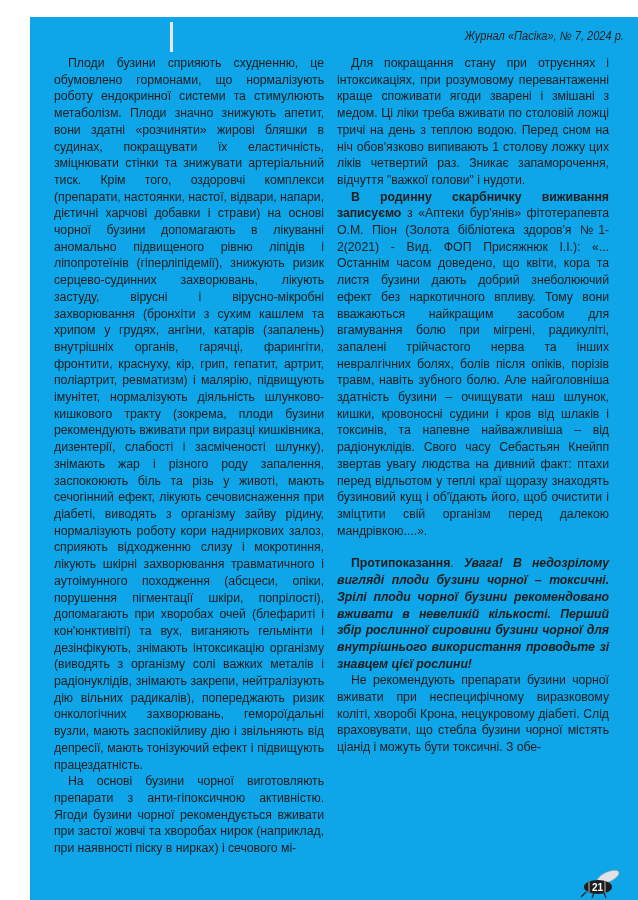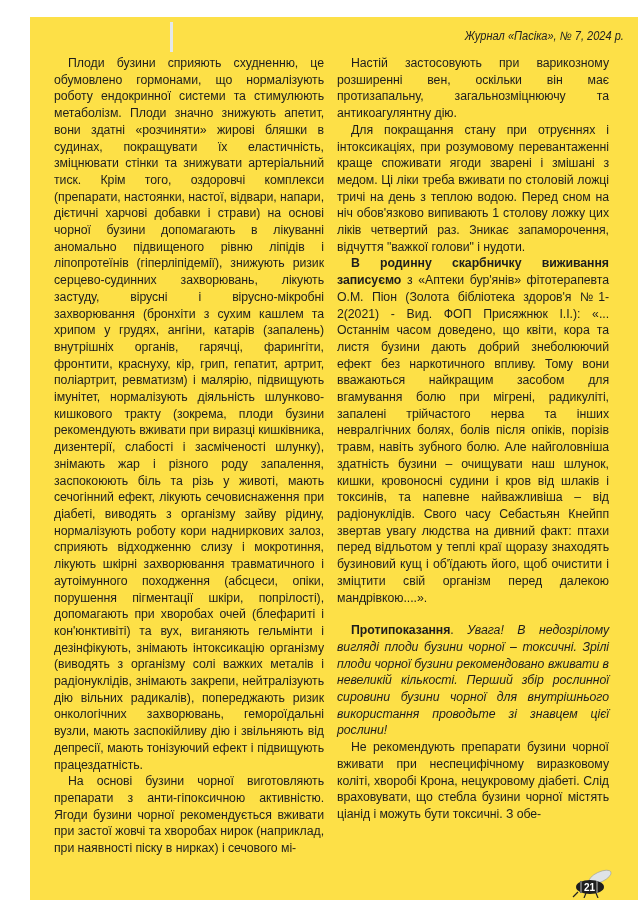--- a/index.html
+++ b/index.html
@@ -5,63 +5,62 @@
   html, body { margin: 0; padding: 0; }
   body {
     width: 638px; height: 900px; overflow: hidden;
     background: #ffffff;
     font-family: "Liberation Sans", sans-serif;
     color: #1d1d1d;
     position: relative;
   }
   .page {
     position: absolute; left: 30px; top: 17px; width: 608px; height: 883px;
-    background: #fde047;
+    background: #0ea5e9;
   }
   .header {
     position: absolute; right: 14px; top: 12px;
     font-style: italic; font-size: 12px; color: #222;
     transform: scaleX(0.92); transform-origin: right center;
   }
   .col {
     position: absolute; top: 38px;
     font-size: 12.3px; line-height: 16.7px;
     text-align: justify; hyphens: manual;
     letter-spacing: -0.05px;
   }
   .col-left { left: 24px; width: 270px; }
   .col-right { left: 307px; width: 272px; }
   .col p { margin: 0; text-indent: 0; }
   .col p.ind { text-indent: 14px; }
   .gap { height: 16px; }
   b.strong { font-weight: bold; }
-  .warn-it { font-weight: normal; font-style: italic; }
+  .warn-it { font-weight: bold; font-style: italic; }
   .bee {
-    position: absolute; right: 24px; bottom: 2px; width: 44px; height: 30px;
+    position: absolute; right: 16px; bottom: 2px; width: 44px; height: 30px;
   }
   .bee svg { width: 100%; height: 100%; }
   .faint-smudge {
     position: absolute; left: 140px; top: 5px; width: 3px; height: 30px;
     background: #e4e8ea;
   }
 </style>
 </head>
 <body>
 
 <div class="page">
   <div class="faint-smudge"></div>
   <div class="header">Журнал «Пасіка», № 7, 2024 р.</div>
 
   <div class="col col-left">
     <p class="ind">Плоди бузини сприяють схудненню, це обумовлено гормонами, що нормалізують роботу ендокринної системи та стимулюють метаболізм. Плоди значно знижують апетит, вони здатні «розчиняти» жирові бляшки в судинах, покращувати їх еластичність, зміцнювати стінки та знижувати артеріальний тиск. Крім того, оздоровчі комплекси (препарати, настоянки, настої, відвари, напари, дієтичні харчові добавки і страви) на основі чорної бузини допомагають в лікуванні аномально підвищеного рівню ліпідів і ліпопротеїнів (гіперліпідемії), знижують ризик серцево-судинних захворювань, лікують застуду, вірусні і вірусно-мікробні захворювання (бронхіти з сухим кашлем та хрипом у грудях, ангіни, катарів (запалень) внутрішніх органів, гарячці, фарингіти, фронтити, краснуху, кір, грип, гепатит, артрит, поліартрит, ревматизм) і малярію, підвищують імунітет, нормалізують діяльність шлунково-кишкового тракту (зокрема, плоди бузини рекомендують вживати при виразці кишківника, дизентерії, слабості і засміченості шлунку), знімають жар і різного роду запалення, заспокоюють біль та різь у животі, мають сечогінний ефект, лікують сечовиснаження при діабеті, виводять з організму зайву рідину, нормалізують роботу кори надниркових залоз, сприяють відходженню слизу і мокротиння, лікують шкірні захворювання травматичного і аутоімунного походження (абсцеси, опіки, порушення пігментації шкіри, попрілості), допомагають при хворобах очей (блефариті і кон'юнктивіті) та вух, виганяють гельмінти і дезінфікують, знімають інтоксикацію організму (виводять з організму солі важких металів і радіонуклідів, знімають закрепи, нейтралізують дію вільних радикалів), попереджають ризик онкологічних захворювань, гемороїдальні вузли, мають заспокійливу дію і звільняють від депресії, мають тонізуючий ефект і підвищують працездатність.</p>
     <p class="ind">На основі бузини чорної виготовляють препарати з анти-гіпоксичною активністю. Ягоди бузини чорної рекомендується вживати при застої жовчі та хворобах нирок (наприклад, при наявності піску в нирках) і сечового мі-</p>
   </div>
 
   <div class="col col-right">
-    <p class="ind">Настій застосовують при варикозному розширенні вен, оскільки він має протизапальну, загальнозміцнюючу та антикоагулянтну дію.</p>
     <p class="ind">Для покращання стану при отруєннях і інтоксикаціях, при розумовому перевантаженні краще споживати ягоди зварені і змішані з медом. Ці ліки треба вживати по столовій ложці тричі на день з теплою водою. Перед сном на ніч обов'язково випивають 1 столову ложку цих ліків четвертий раз. Зникає запаморочення, відчуття "важкої голови" і нудоти.</p>
     <p class="ind"><b class="strong">В родинну скарбничку виживання записуємо</b><span> з «Аптеки бур'янів» фітотерапевта О.М. Піон (Золота бібліотека здоров'я №1-2(2021) - Вид. ФОП Присяжнюк І.І.): «... Останнім часом доведено, що квіти, кора та листя бузини дають добрий знеболюючий ефект без наркотичного впливу. Тому вони вважаються найкращим засобом для вгамування болю при мігрені, радикуліті, запалені трійчастого нерва та інших невралгічних болях, болів після опіків, порізів травм, навіть зубного болю. Але найголовніша здатність бузини – очищувати наш шлунок, кишки, кровоносні судини і кров від шлаків і токсинів, та напевне найважливіша – від радіонуклідів. Свого часу Себастьян Кнейпп звертав увагу людства на дивний факт: птахи перед відльотом у теплі краї щоразу знаходять бузиновий кущ і об'їдають його, щоб очистити і зміцтити свій організм перед далекою мандрівкою....».</span></p>
     <div class="gap"></div>
     <p class="ind"><b class="strong">Протипоказання</b><span>. </span><span class="warn-it">Увага! В недозрілому вигляді плоди бузини чорної – токсичні. Зрілі плоди чорної бузини рекомендовано вживати в невеликій кількості. Перший збір рослинної сировини бузини чорної для внутрішнього використання проводьте зі знавцем цієї рослини!</span></p>
     <p class="ind">Не рекомендують препарати бузини чорної вживати при неспецифічному виразковому коліті, хворобі Крона, нецукровому діабеті. Слід враховувати, що стебла бузини чорної містять ціанід і можуть бути токсичні. З обе-</p>
   </div>
 
   <div class="bee">
     <svg viewBox="0 0 44 30">
       <ellipse cx="30" cy="9" rx="12" ry="5" fill="#dfe3e6" stroke="#9aa0a4" stroke-width="0.6" transform="rotate(-25 30 9)"></ellipse>

